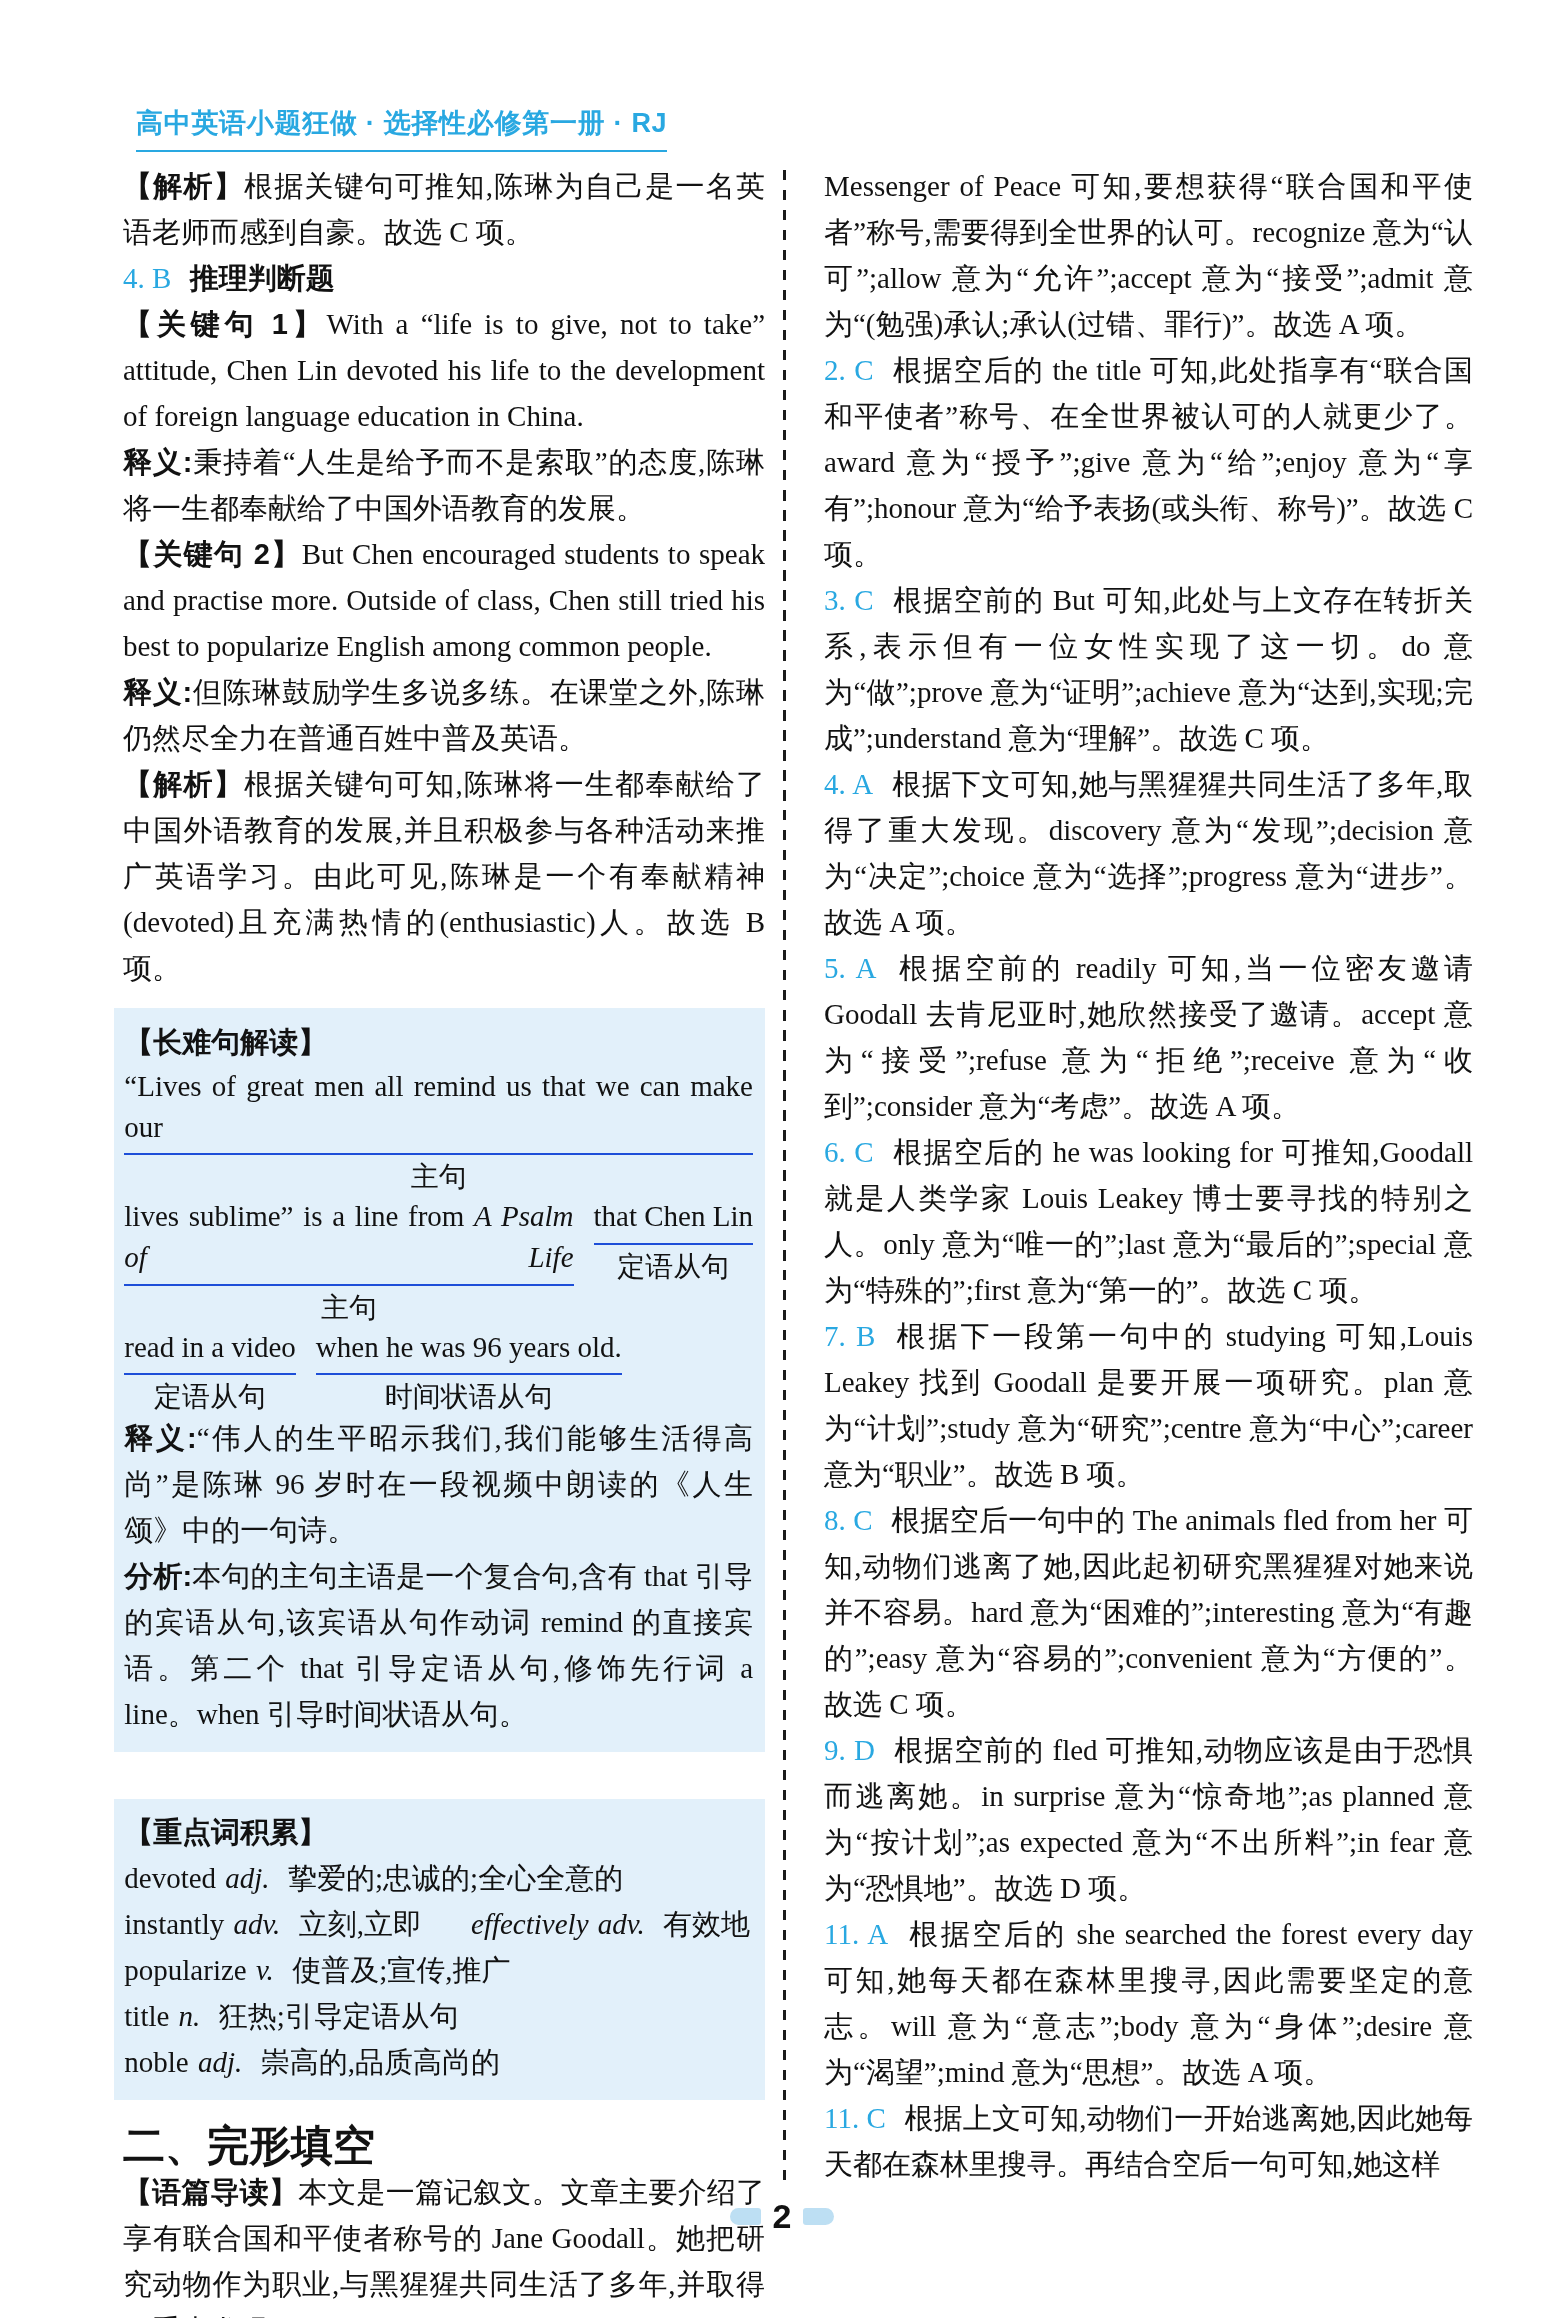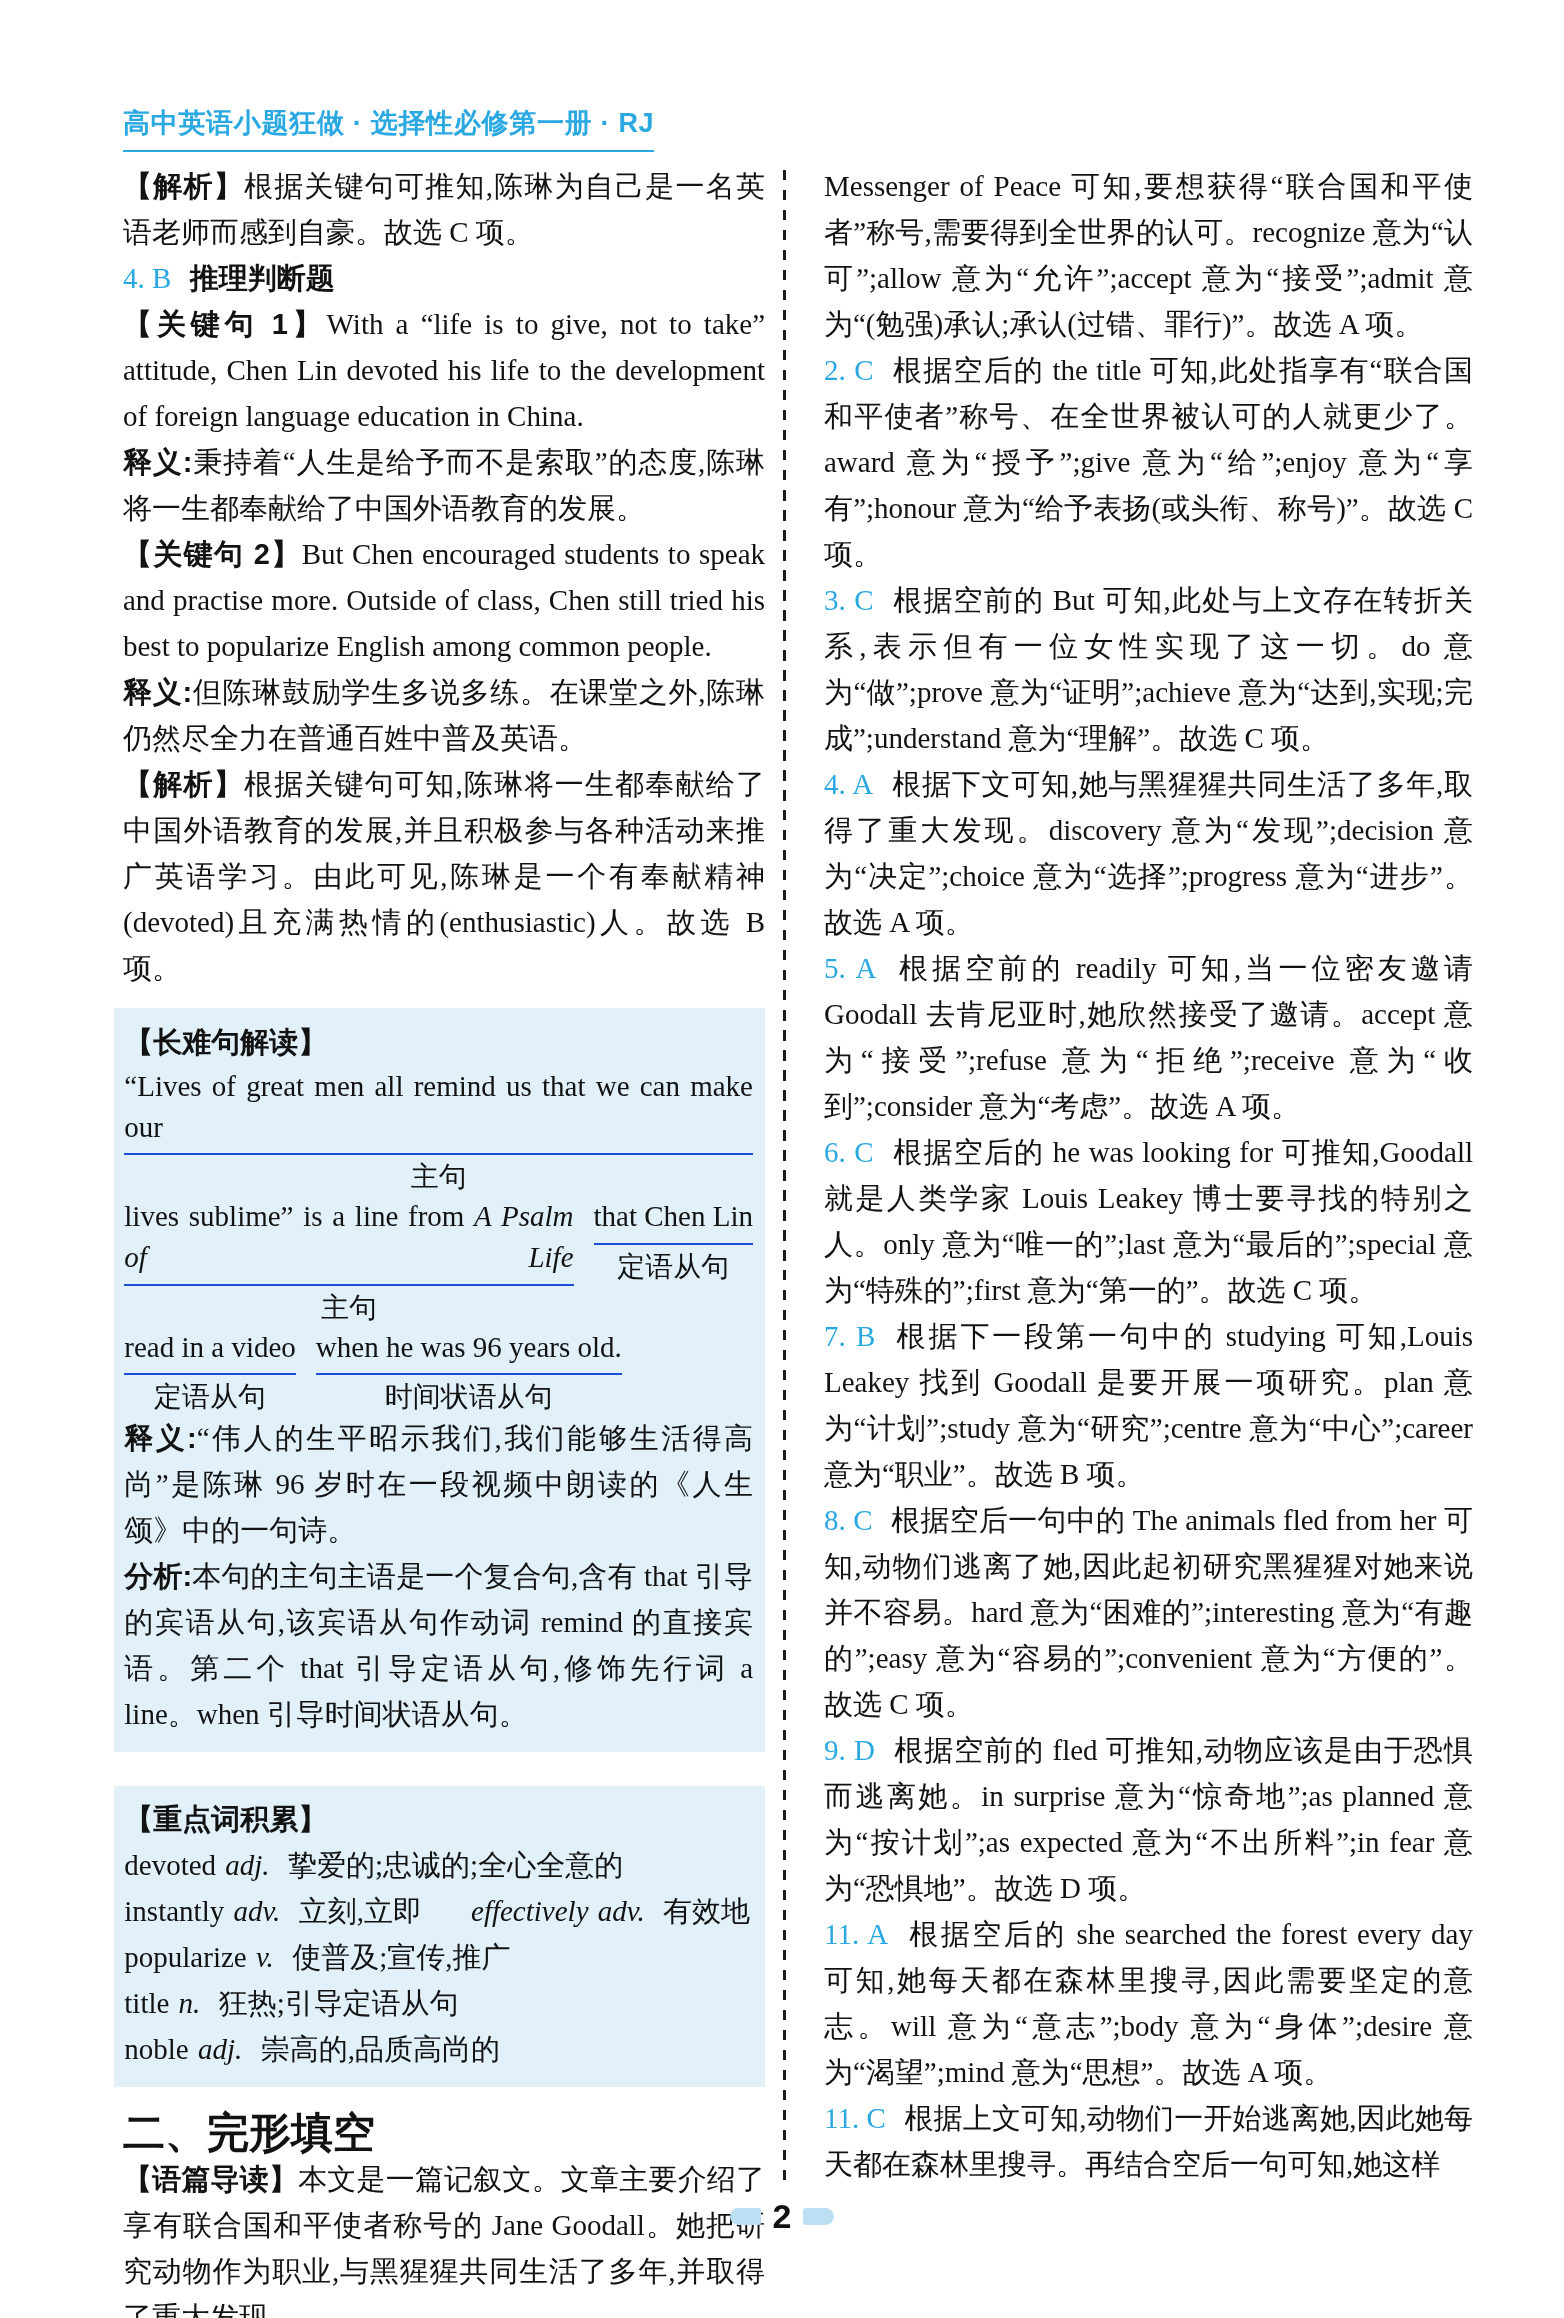--- a/index.html
+++ b/index.html
@@ -2,21 +2,21 @@
 <html style="--accent: #29A8E1; --boxbg: #E2F0FA; --pill: #BDDFF3; --divider: #1B1B1B;font-size:10.5px"><head>
 <meta charset="utf-8">
 <style>
   html,body{margin:0;padding:0;background:#ffffff;}
   .page{
     position:relative;width:1564px;height:2319px;background:#ffffff;
     font-family:"Liberation Serif","DejaVu Serif",serif;
     font-size:29px;color:#121212;overflow:hidden;
   }
   
-  .header{position:absolute;left:123px;top:105px;}
+  .header{position:absolute;left:136px;top:105px;}
   .header-title{
     display:inline-block;
     font-family:"Liberation Sans","DejaVu Sans",sans-serif;
     font-weight:bold;font-size:27px;color:var(--accent,#29A8E1);
     padding-bottom:9.2px;border-bottom:2.6px solid var(--accent,#29A8E1);
     letter-spacing:0.7px;
   }
   
   .col{position:absolute;top:163px;width:642px;}
   .col-left{left:123px;}
@@ -32,21 +32,21 @@
     font-family:Liberation Sans, sans-serif;font-weight:bold;
     font-size:42px;line-height:47px;margin-top:18.4px;text-align:left;
   }
   
   .bluebox{
     background:var(--boxbg,#E2F0FA);
     margin:17px 0 0 -9.2px;
     padding:10.5px 12px 14.5px 10.5px;
   }
   .bluebox + .heading2{margin-top:22.4px;}
-  .box-gap{margin-top:34px;}
+  .box-gap{margin-top:47px;}
   .boxtitle{text-align:left;}
   
   .srow{display:flex;align-items:flex-start;column-gap:20px;margin-top:1.3px;}
   .sgroup{display:inline-block;text-align:center;}
   .g100{width:100%;}
   .gflex{flex:1 1 auto;}
   .st{display:block;border-bottom:2px solid #1d4ed8;padding-bottom:5.3px;line-height:41px;white-space:nowrap;}
   .stj{text-align:justify;text-align-last:justify;white-space:normal;}
   .sl{display:block;font-size:28px;line-height:36px;margin-top:4px;text-align:center;}
   

